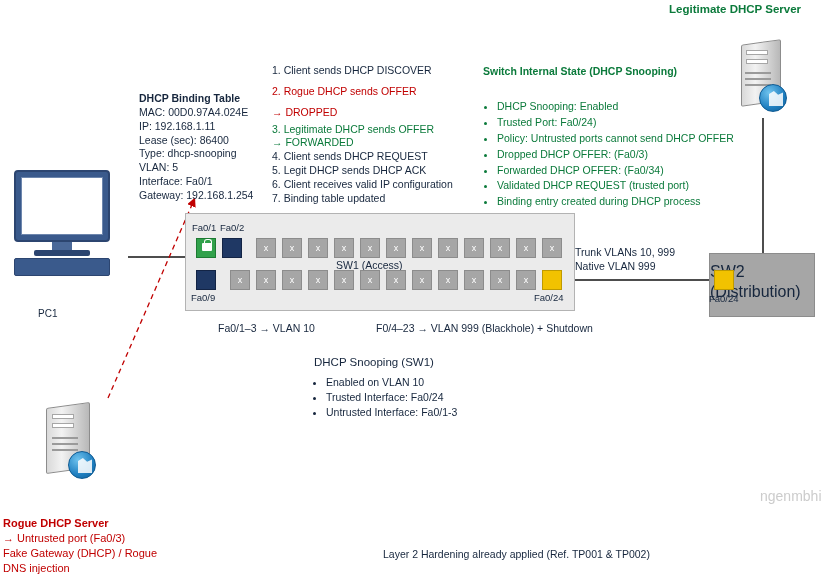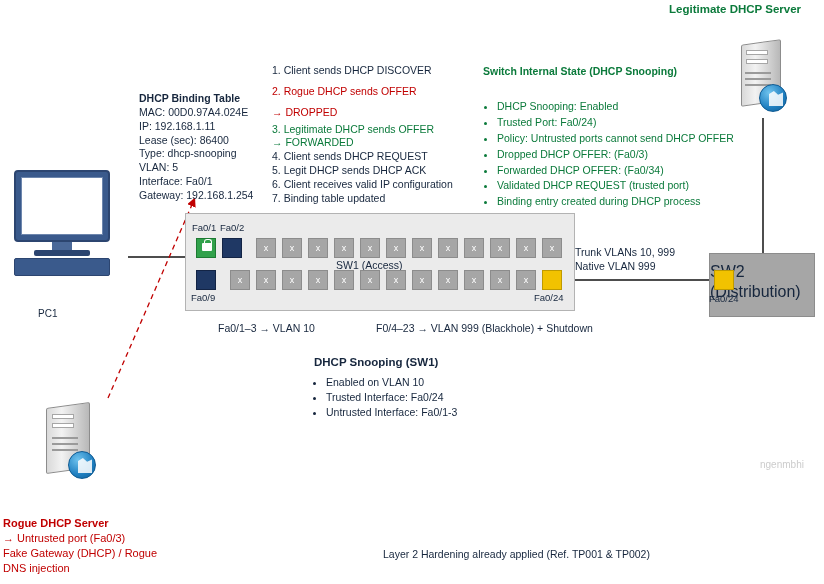--- a/index.html
+++ b/index.html
@@ -184,25 +184,25 @@
   #binding-table .hdr { font-weight: bold; font-size: 10.5px; }
   #steps { left: 272px; top: 64px; line-height: 1.32; font-size: 10.5px; }
   #snoop-state { left: 483px; top: 64px; line-height: 1.42; font-size: 10.5px; width: 280px; }
   #snoop-state .hdr { font-weight: bold; color: #0b7a3b; margin-bottom: 20px; }
   #snoop-state ul { margin: 0; padding-left: 14px; }
   #snoop-state li { color: #0b7a3b; margin-bottom: 1px; }
   #vlan-left { left: 218px; top: 322px; font-size: 10.5px; }
   #vlan-right { left: 376px; top: 322px; font-size: 10.5px; }
   #trunk-text { left: 575px; top: 246px; font-size: 10.5px; line-height: 1.3; }
   #snoop-sw1 { left: 298px; top: 356px; }
-  #snoop-sw1 .hdr { font-weight: bold; font-size: 11.5px; padding-left: 16px; }
+  #snoop-sw1 .hdr { font-weight: normal; font-size: 11.5px; padding-left: 16px; }
   #snoop-sw1 ul { margin: 8px 0 0 0; padding-left: 28px; }
   #snoop-sw1 li { margin-bottom: 3px; font-size: 10.5px; }
   #footer-note { left: 383px; top: 548px; font-size: 10.5px; }
-  #watermark { left: 760px; top: 459px; font-size: 10px; color: #cccccc; }
+  #watermark { left: 760px; top: 488px; font-size: 14px; color: #cccccc; }
 </style>
 </head>
 <body>
 
 <div class="abs title-green" id="legit-label">Legitimate DHCP Server</div>
 
 <div class="abs" id="legit-server">
   <div class="server-body"></div>
   <div class="server-slot" style="top:8px;"></div>
   <div class="server-slot" style="top:17px;"></div>

